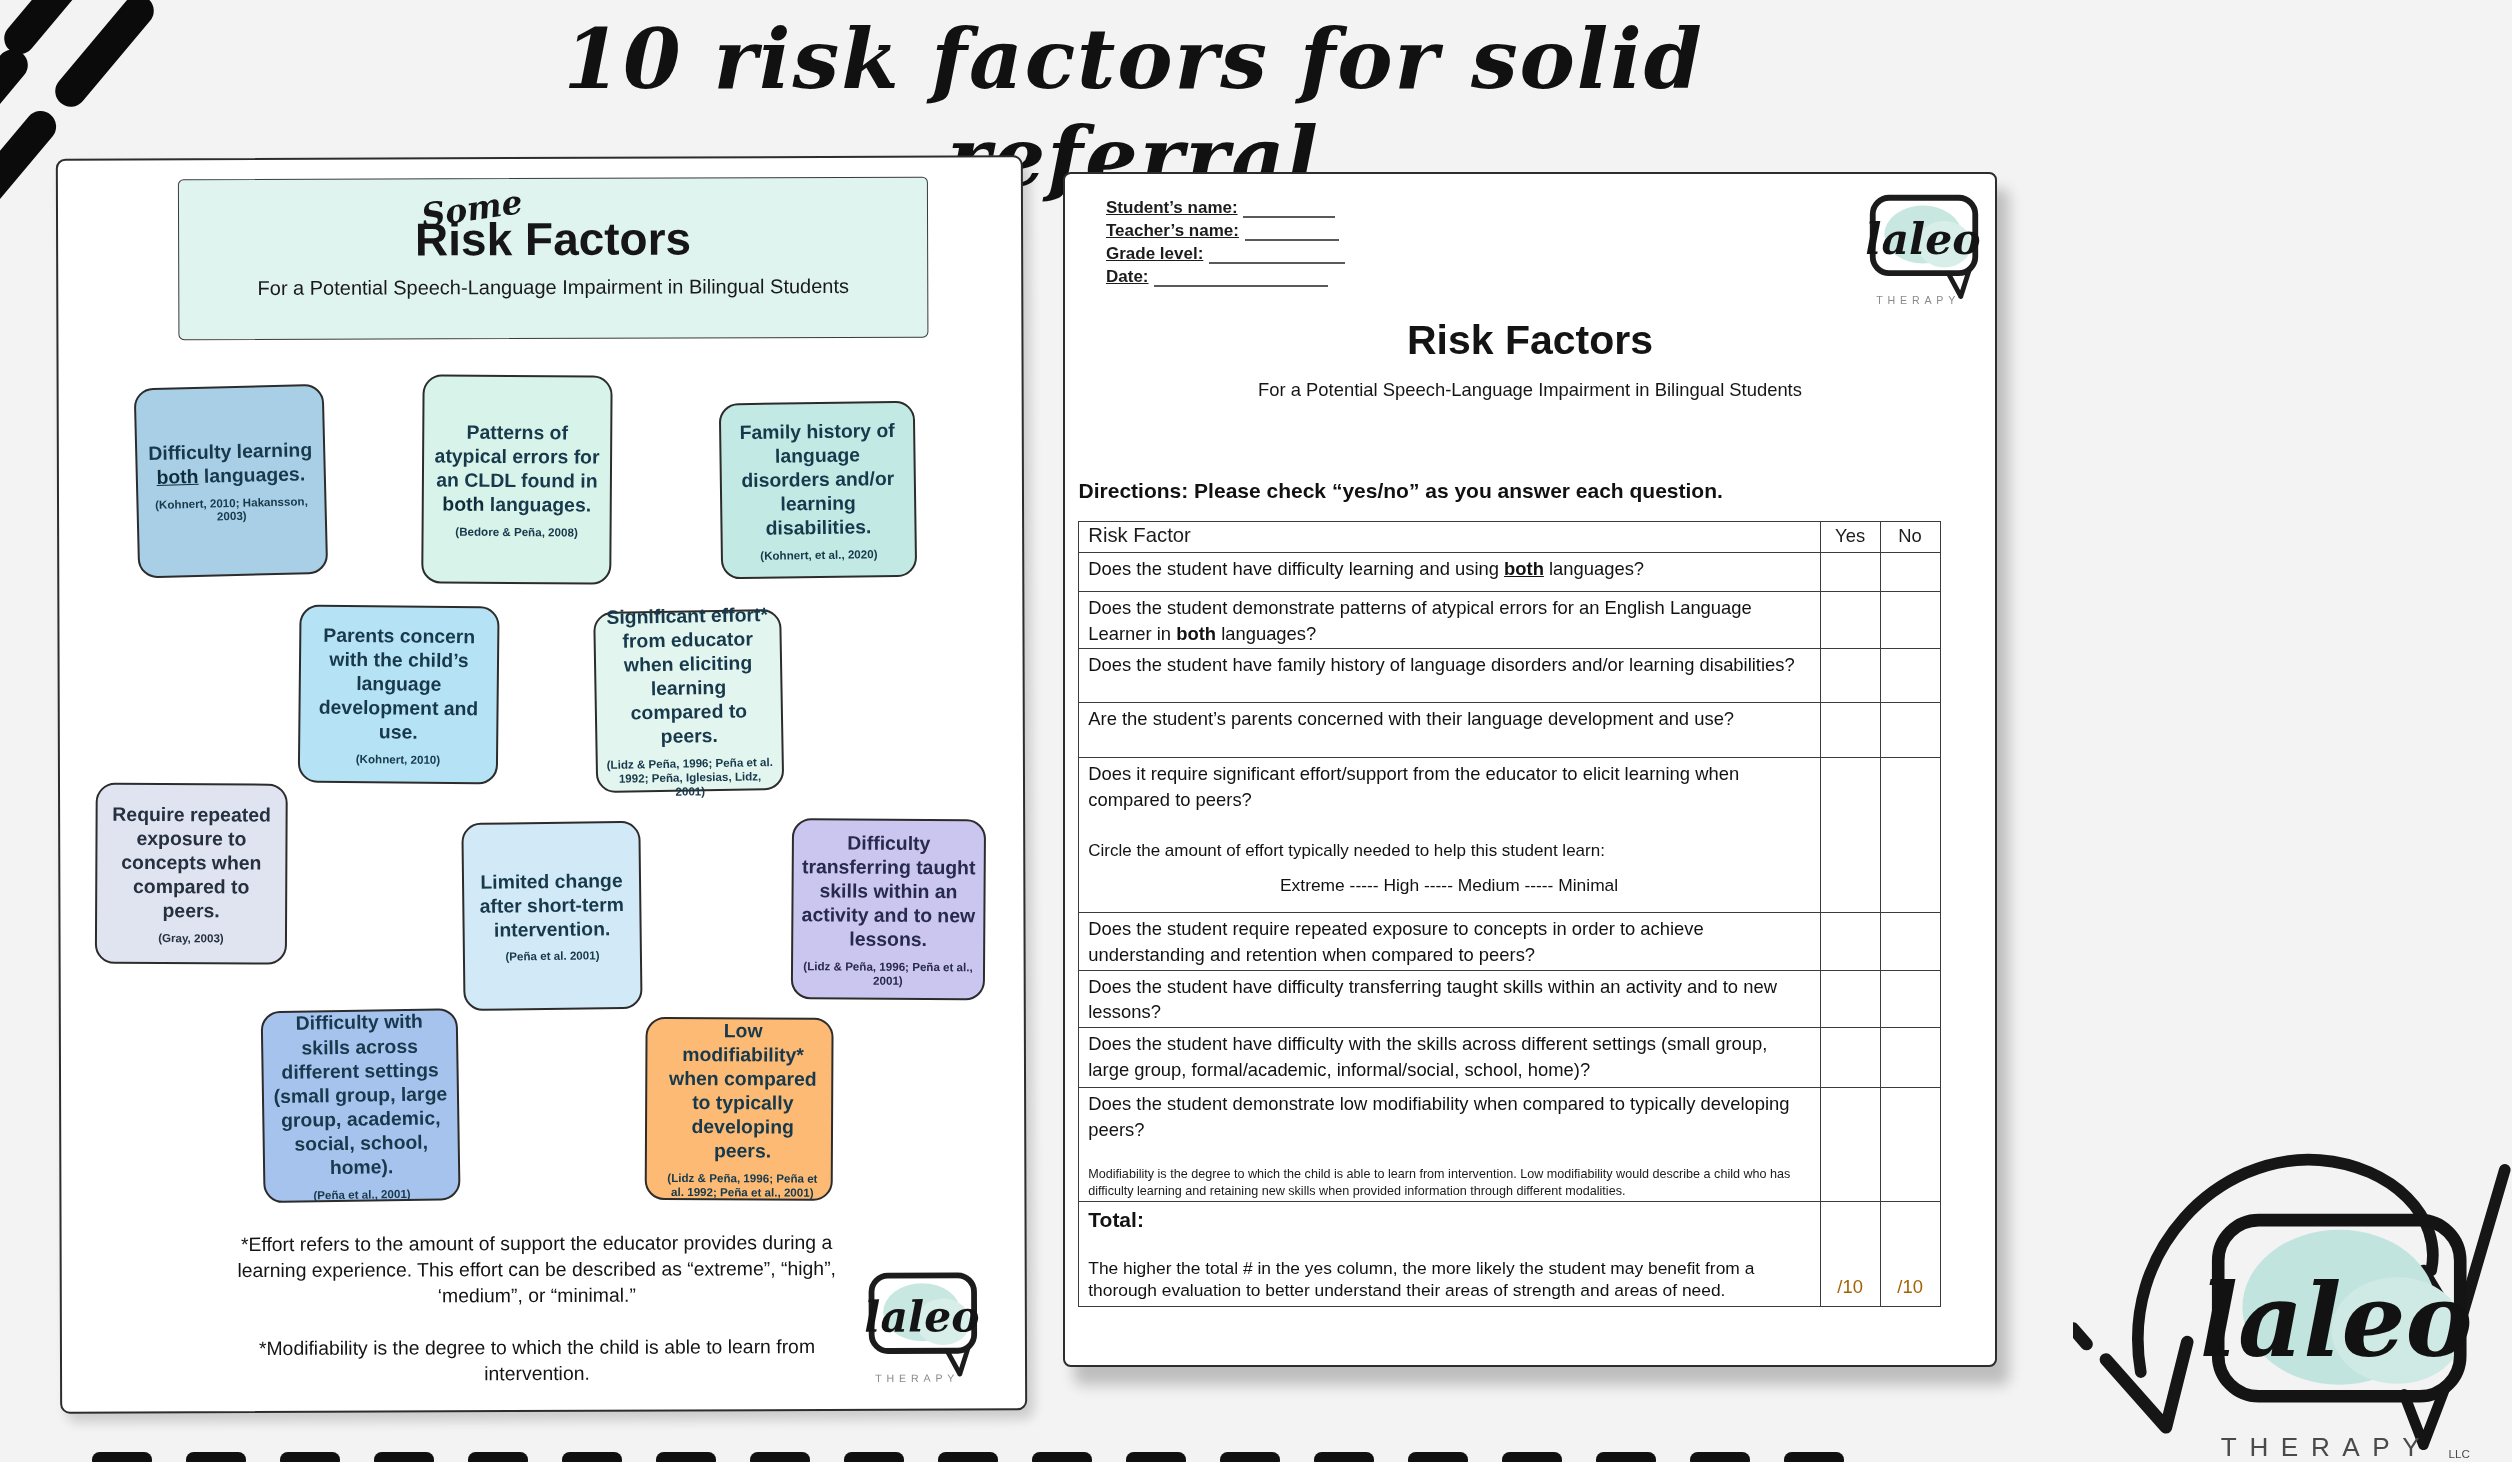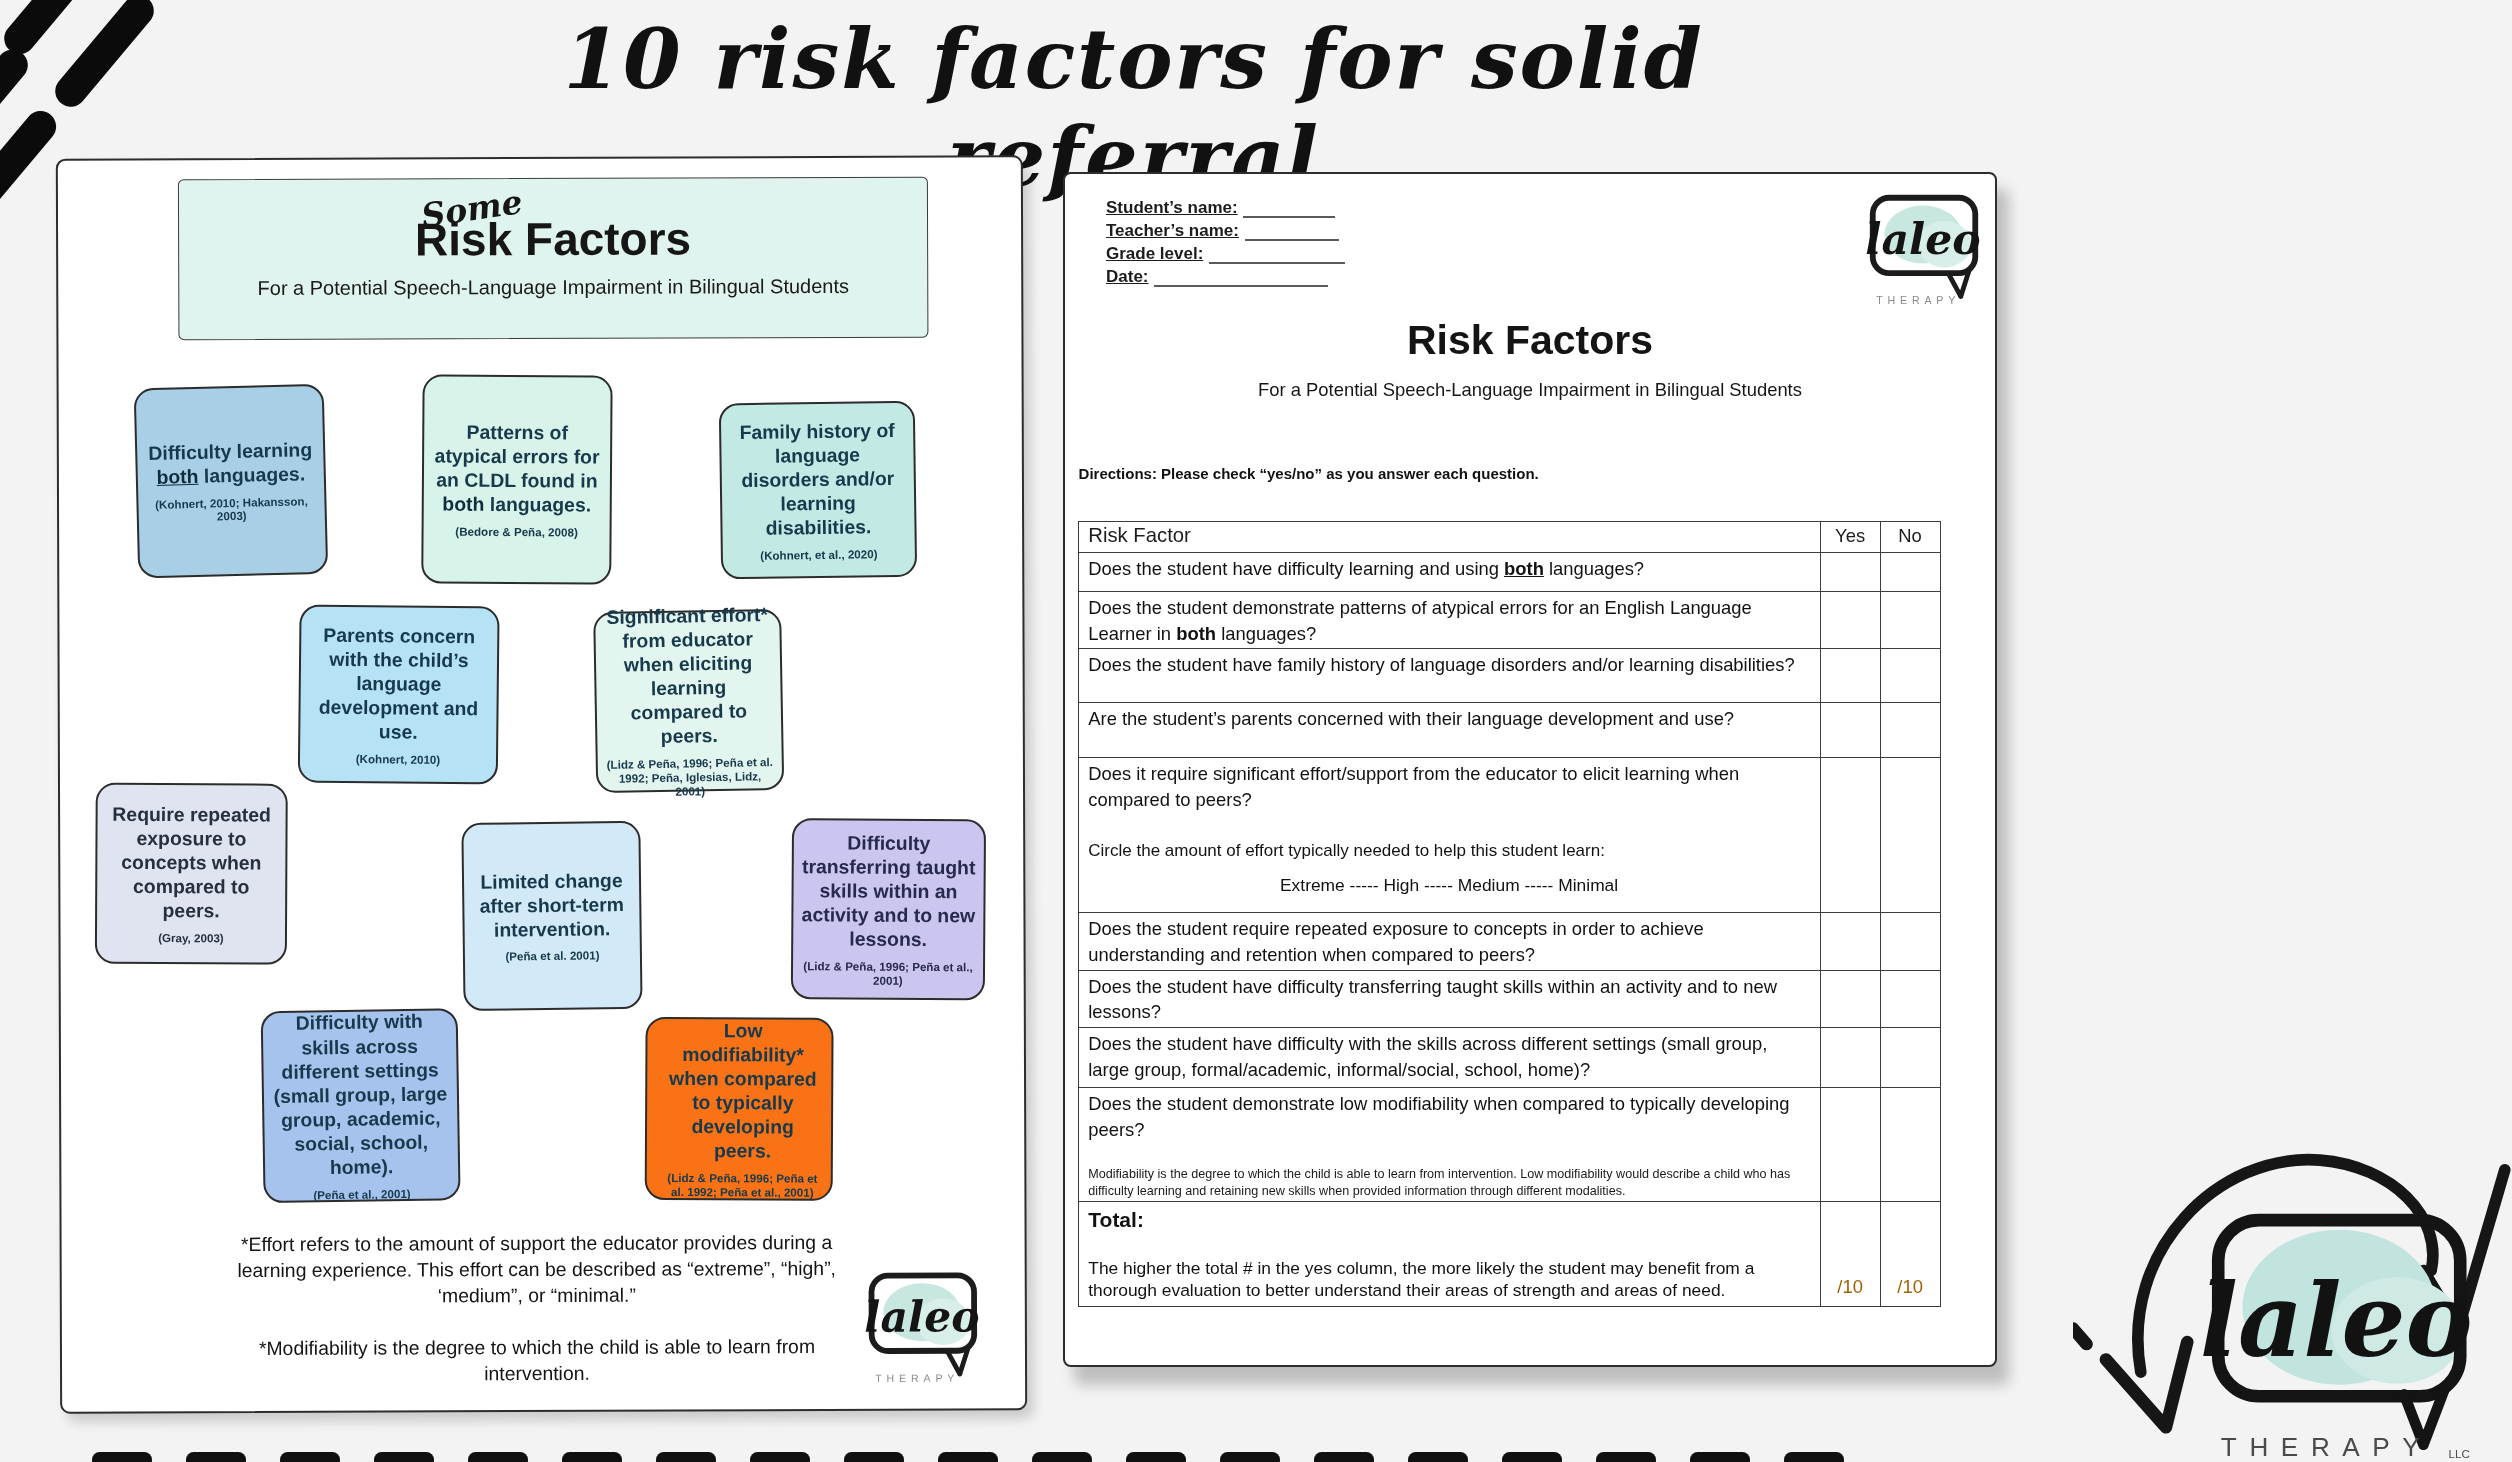--- a/index.html
+++ b/index.html
@@ -84,21 +84,21 @@
   .field-row { display:flex; align-items:flex-end; height:23px; }
   .field-label { font-weight:bold; font-size:17px; white-space:nowrap; }
   .field-line { display:inline-block; border-bottom:2.4px solid #5a5a5a; margin-left:5.8px; height:15.5px; }
   .field-row:nth-child(1) .field-line { width:92px; }
   .field-row:nth-child(2) .field-line { width:94px; }
   .field-row:nth-child(3) .field-line { width:136px; }
   .field-row:nth-child(4) .field-line { width:174px; }
   .worksheet .logo-small { left:800px; top:11.6px; }
   .ws-title { position:absolute; left:0; top:143px; width:100%; text-align:center; font-size:41px; font-weight:600; color:#141414;}
   .ws-subtitle { position:absolute; left:0; top:205px; width:100%; text-align:center; font-size:18.4px; color:#161616; }
-  .ws-directions { position:absolute; left:13.6px; top:291px; font-size:15px; font-weight:bold; color:#111; }
+  .ws-directions { position:absolute; left:13.6px; top:305px; font-size:21px; font-weight:bold; color:#111; }
   .rf-table {
     position:absolute; left:12.6px; top:347px; width:863px;
     border-collapse:collapse; table-layout:fixed;
   }
   .rf-table th, .rf-table td { border:1.9px solid #3c3c3c; vertical-align:top; }
   .rf-table col.c-rf  { width:742px; }
   .rf-table col.c-yn  { width:60px; }
   .th-rf { text-align:left; font-weight:400; font-size:20.3px; padding:1.9px 9.7px; height:31px; }
   .th-ck { text-align:center; font-weight:400; font-size:18.4px; padding-top:2.9px; }
   td.rf { padding:2.9px 9.7px 1.9px 9.7px; font-size:18.4px; line-height:1.4; color:#121212; }
@@ -175,21 +175,21 @@
         <div class="note-cite">(Peña et al. 2001)</div>
       </div>
       <div class="note" style="background: rgb(203, 198, 239);">
         <div class="note-text">Difficulty transferring taught skills within an activity and to new lessons.</div>
         <div class="note-cite">(Lidz &amp; Peña, 1996; Peña et al., 2001)</div>
       </div>
       <div class="note" style="background: rgb(166, 195, 238);">
         <div class="note-text">Difficulty with skills across different settings (small group, large group, academic, social, school, home).</div>
         <div class="note-cite">(Peña et al., 2001)</div>
       </div>
-      <div class="note" style="background: #f97316; padding-left: 15px;">
+      <div class="note" style="background: #fdba74; padding-left: 15px;">
         <div class="note-text">Low modifiability* when compared to typically developing peers.</div>
         <div class="note-cite">(Lidz &amp; Peña, 1996; Peña et al. 1992; Peña et al., 2001)</div>
       </div>
     </div>
 
   <div class="poster-footnotes">
     <div class="fn1">*Effort refers to the amount of support the educator provides during a learning experience. This effort can be described as “extreme”, “high”, ‘medium”, or “minimal.”</div>
     <div class="fn2">*Modifiability is the degree to which the child is able to learn from intervention.</div>
   </div>
 

